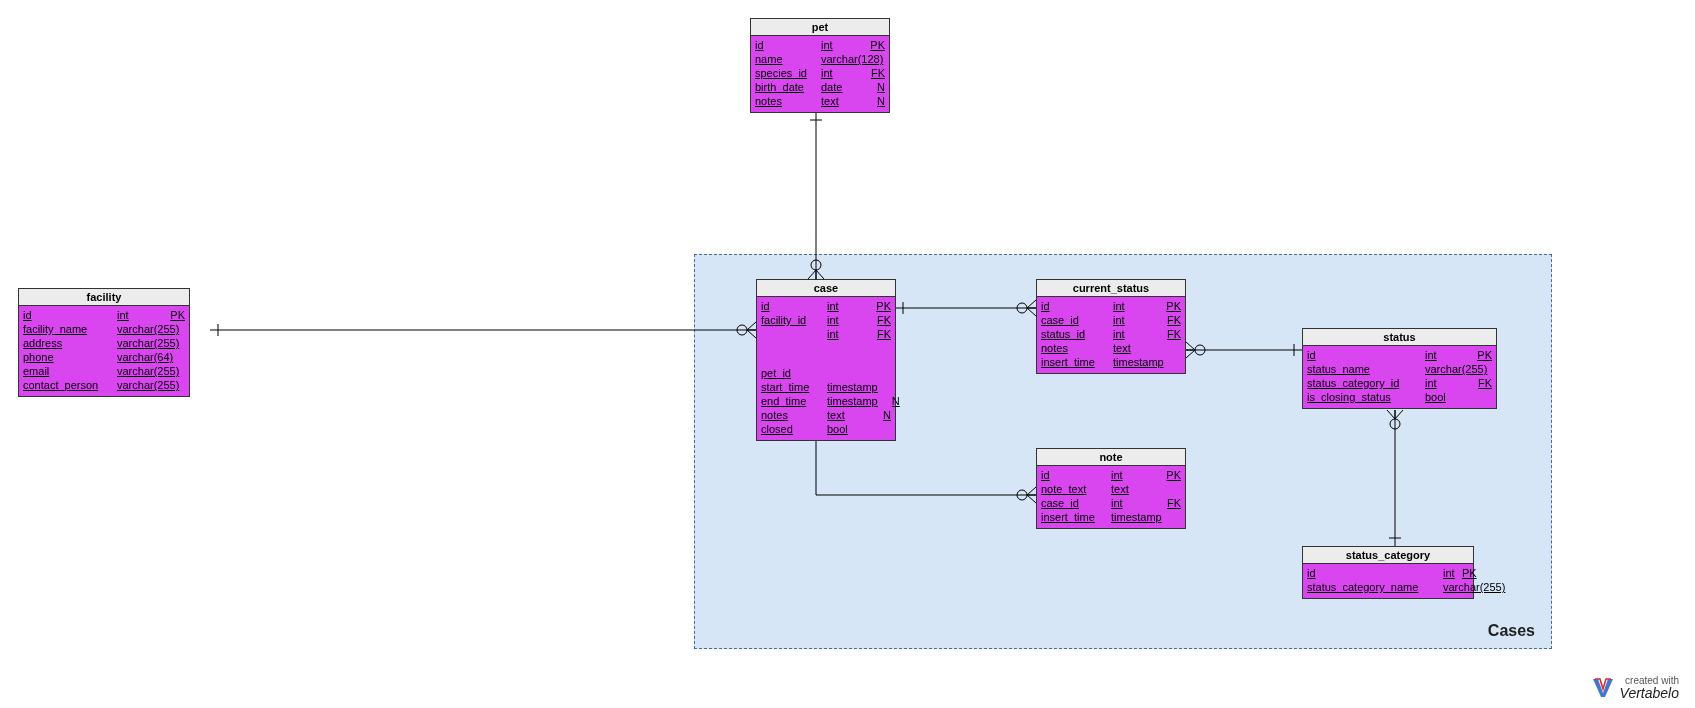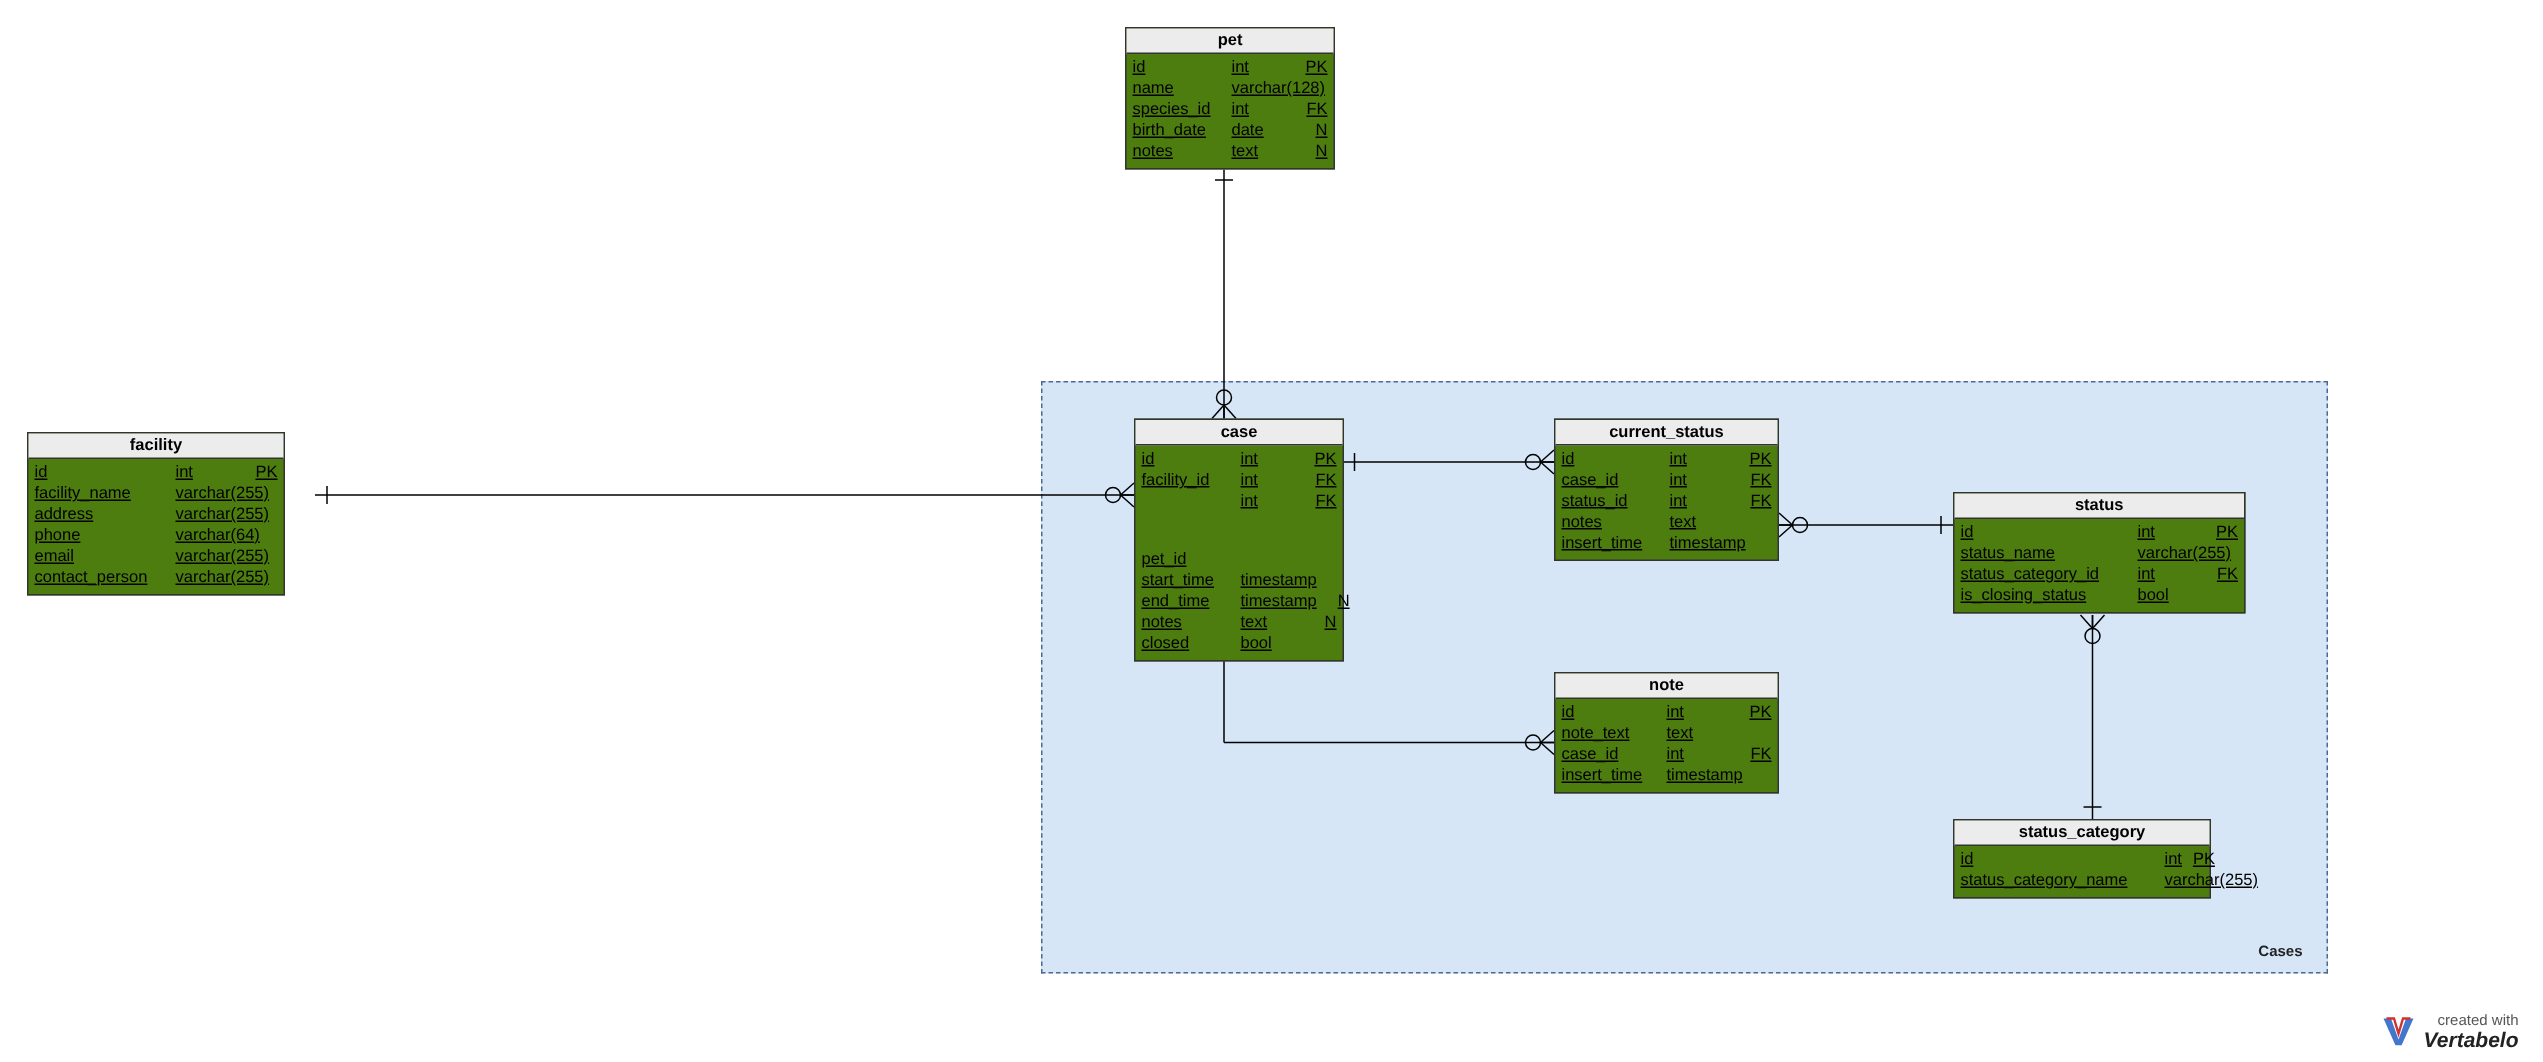--- a/index.html
+++ b/index.html
@@ -14,27 +14,27 @@
   .region {
     position: absolute;
     border: 1.5px dashed #4a6a95;
     background: rgba(180, 210, 240, 0.55);
   }
   .region-label {
     position: absolute;
     bottom: 8px;
     right: 16px;
     font-weight: bold;
-    font-size: 10px;
+    font-size: 16px;
     color: #222;
   }
   .entity {
     position: absolute;
     border: 1px solid #333;
-    background: #4d7c0f;
+    background: #d946ef;
     font-size: 11px;
   }
   .entity-header {
     background: #ececec;
     border-bottom: 1px solid #333;
     text-align: center;
     font-weight: bold;
     padding: 2px 4px;
     font-size: 11px;
   }
@@ -62,21 +62,21 @@
   .watermark {
     position: absolute;
     bottom: 8px; right: 16px;
     display: flex; align-items: center; gap: 6px;
     font-size: 10px; color: #555;
   }
   .watermark .logo {
     display:inline-block;
   }
   .watermark .txt { display:flex; flex-direction:column; line-height:1;text-align:right; }
-  .watermark .brand { font-weight:bold; font-style:italic; font-size:14px; color:#222; }
+  .watermark .brand { font-weight:normal; font-style:italic; font-size:14px; color:#222; }
 </style>
 </head>
 <body>
 
 <div class="region" style="left:694px; top:254px; width:858px; height:395px;">
   <span class="region-label">Cases</span>
 </div>
 
 <svg class="conn">
 

